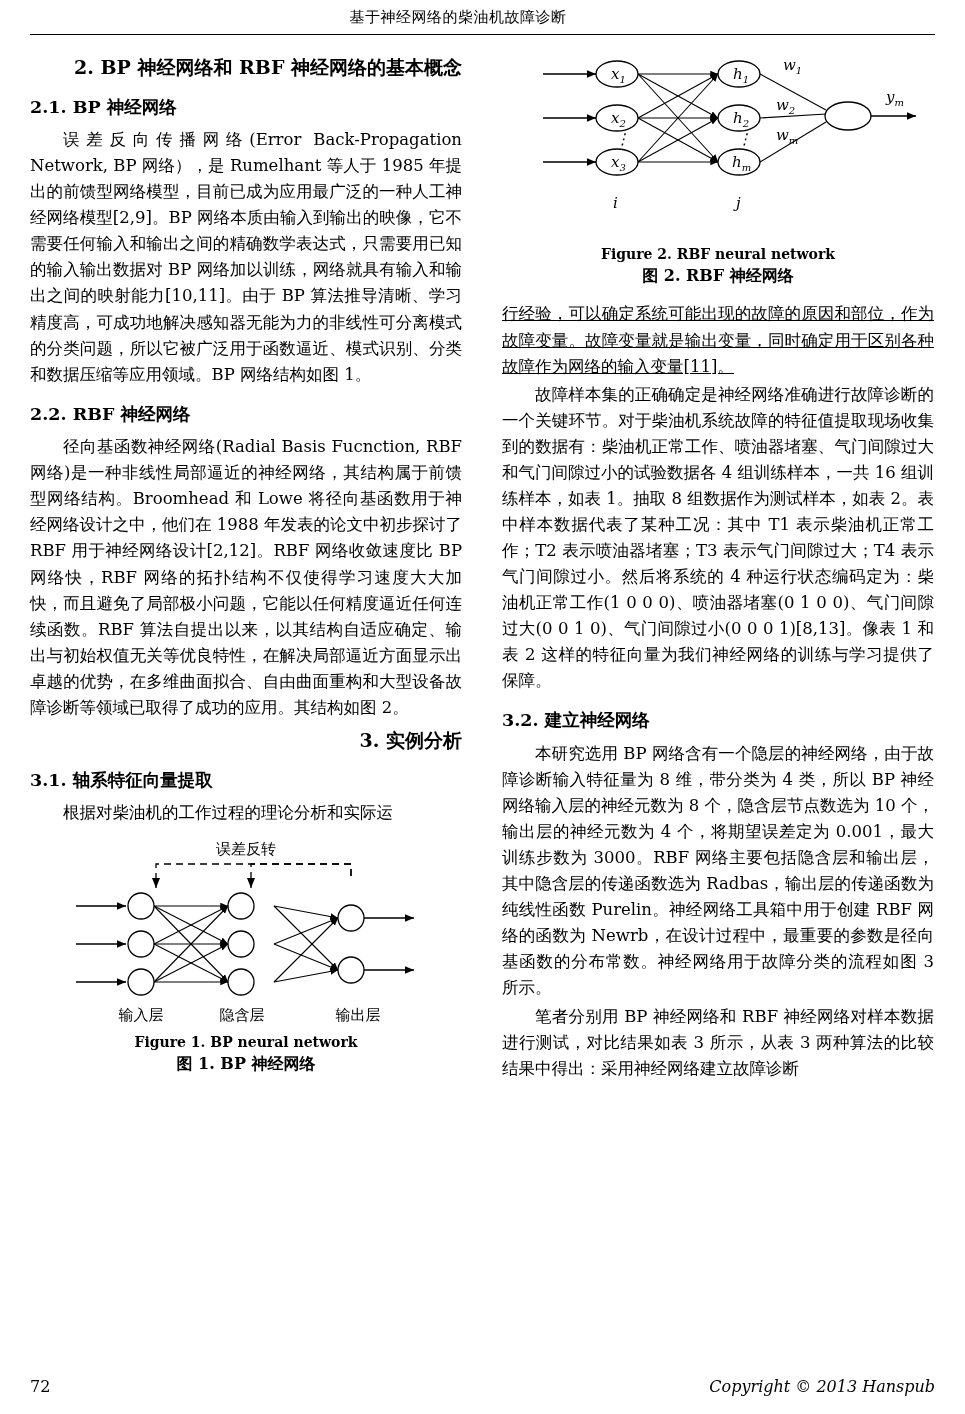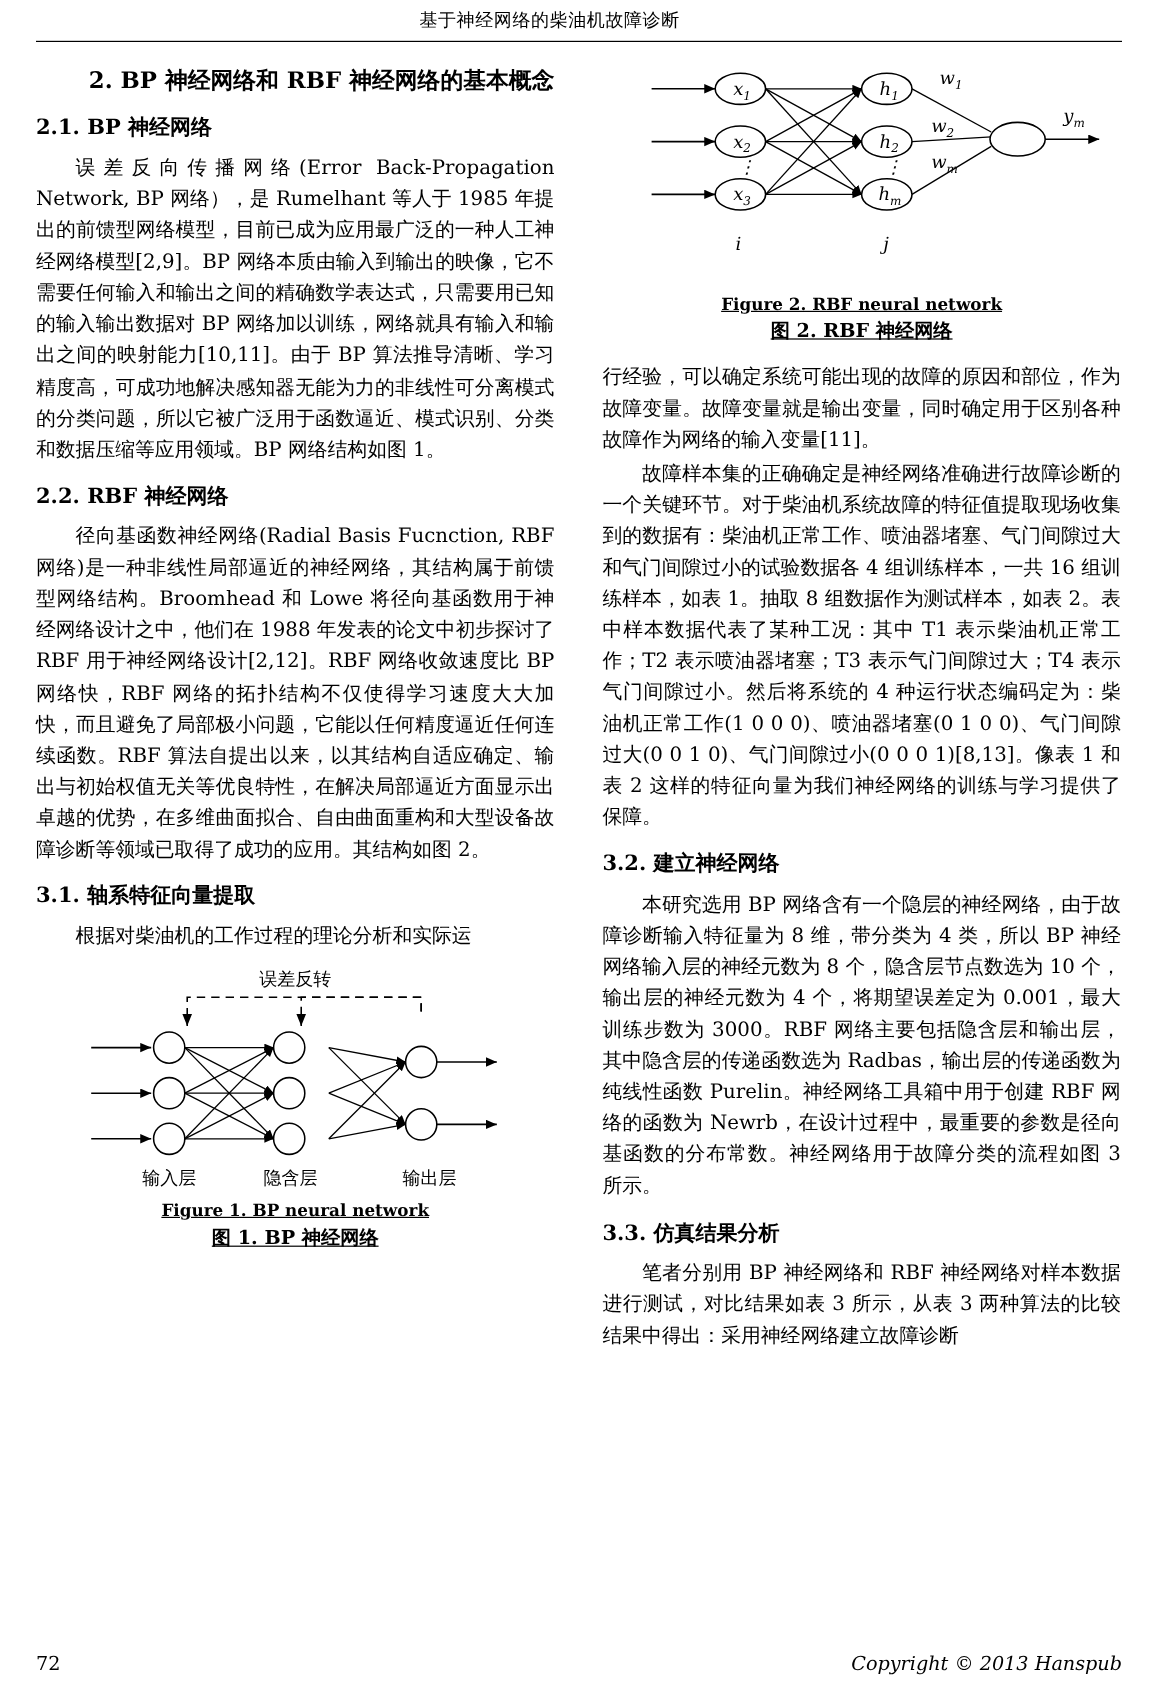--- a/index.html
+++ b/index.html
@@ -66,34 +66,34 @@
     margin: 14px 0 8px 0;
     line-height: 1.4;
     text-align: left;
   }
   p.para {
     margin: 0 0 2px 0;
     text-indent: 2em;
     text-align: justify;
     text-justify: inter-ideograph;
   }
-  p.para.noind { text-indent: 0; }
+  p.para.noind { text-indent: 0; text-decoration: underline; }
 
   
   .fig-cap {
     text-align: center;
     font-size: 14px;
     font-weight: bold;
     line-height: 1.45;
     margin-top: 6px;
   }
   .fig-cap .cn { font-size: 16px; }
 
   
-  .fig-block { margin: 10px 0 8px 0; text-decoration: underline; }
+  .fig-block { margin: 10px 0 8px 0; }
 
   
   .footer-left {
     position: absolute;
     left: 30px;
     bottom: 18px;
     font-size: 16px;
   }
   .footer-right {
     position: absolute;
@@ -132,20 +132,21 @@
     <h2 class="sec">2. BP 神经网络和 RBF 神经网络的基本概念</h2>
 
     <h3 class="sub">2.1. BP 神经网络</h3>
 
     <p class="para">误差反向传播网络(Error Back-Propagation Network, BP 网络），是 Rumelhant 等人于 1985 年提出的前馈型网络模型，目前已成为应用最广泛的一种人工神经网络模型[2,9]。BP 网络本质由输入到输出的映像，它不需要任何输入和输出之间的精确数学表达式，只需要用已知的输入输出数据对 BP 网络加以训练，网络就具有输入和输出之间的映射能力[10,11]。由于 BP 算法推导清晰、学习精度高，可成功地解决感知器无能为力的非线性可分离模式的分类问题，所以它被广泛用于函数逼近、模式识别、分类和数据压缩等应用领域。BP 网络结构如图 1。</p>
 
     <h3 class="sub">2.2. RBF 神经网络</h3>
 
     <p class="para">径向基函数神经网络(Radial Basis Fucnction, RBF 网络)是一种非线性局部逼近的神经网络，其结构属于前馈型网络结构。Broomhead 和 Lowe 将径向基函数用于神经网络设计之中，他们在 1988 年发表的论文中初步探讨了 RBF 用于神经网络设计[2,12]。RBF 网络收敛速度比 BP 网络快，RBF 网络的拓扑结构不仅使得学习速度大大加快，而且避免了局部极小问题，它能以任何精度逼近任何连续函数。RBF 算法自提出以来，以其结构自适应确定、输出与初始权值无关等优良特性，在解决局部逼近方面显示出卓越的优势，在多维曲面拟合、自由曲面重构和大型设备故障诊断等领域已取得了成功的应用。其结构如图 2。</p>
 
+    <h2 class="sec">3. 实例分析</h2>
 
     <h3 class="sub">3.1. 轴系特征向量提取</h3>
 
     <p class="para">根据对柴油机的工作过程的理论分析和实际运</p>
 
     <div class="fig-block">
       <svg width="400" height="190" viewBox="0 0 400 190">
         <defs>
           <marker id="ar" markerWidth="8" markerHeight="8" refX="7" refY="3" orient="auto">
             <path d="M0,0 L7,3 L0,6 z" fill="#000"></path>
@@ -282,21 +283,20 @@
     </div>
 
     <p class="para noind" style="margin-top:14px;">行经验，可以确定系统可能出现的故障的原因和部位，作为故障变量。故障变量就是输出变量，同时确定用于区别各种故障作为网络的输入变量[11]。</p>
 
     <p class="para">故障样本集的正确确定是神经网络准确进行故障诊断的一个关键环节。对于柴油机系统故障的特征值提取现场收集到的数据有：柴油机正常工作、喷油器堵塞、气门间隙过大和气门间隙过小的试验数据各 4 组训练样本，一共 16 组训练样本，如表 1。抽取 8 组数据作为测试样本，如表 2。表中样本数据代表了某种工况：其中 T1 表示柴油机正常工作；T2 表示喷油器堵塞；T3 表示气门间隙过大；T4 表示气门间隙过小。然后将系统的 4 种运行状态编码定为：柴油机正常工作(1 0 0 0)、喷油器堵塞(0 1 0 0)、气门间隙过大(0 0 1 0)、气门间隙过小(0 0 0 1)[8,13]。像表 1 和表 2 这样的特征向量为我们神经网络的训练与学习提供了保障。</p>
 
     <h3 class="sub">3.2. 建立神经网络</h3>
 
     <p class="para">本研究选用 BP 网络含有一个隐层的神经网络，由于故障诊断输入特征量为 8 维，带分类为 4 类，所以 BP 神经网络输入层的神经元数为 8 个，隐含层节点数选为 10 个，输出层的神经元数为 4 个，将期望误差定为 0.001，最大训练步数为 3000。RBF 网络主要包括隐含层和输出层，其中隐含层的传递函数选为 Radbas，输出层的传递函数为纯线性函数 Purelin。神经网络工具箱中用于创建 RBF 网络的函数为 Newrb，在设计过程中，最重要的参数是径向基函数的分布常数。神经网络用于故障分类的流程如图 3 所示。</p>
 
-    <h3 class="sub">3.3. 仿真结果分析</h3>
 
     <p class="para">笔者分别用 BP 神经网络和 RBF 神经网络对样本数据进行测试，对比结果如表 3 所示，从表 3 两种算法的比较结果中得出：采用神经网络建立故障诊断</p>
 
   </div>
 
   <div class="footer-left">72</div>
   <div class="footer-right">Copyright © 2013 Hanspub</div>
 
 </div>
 

